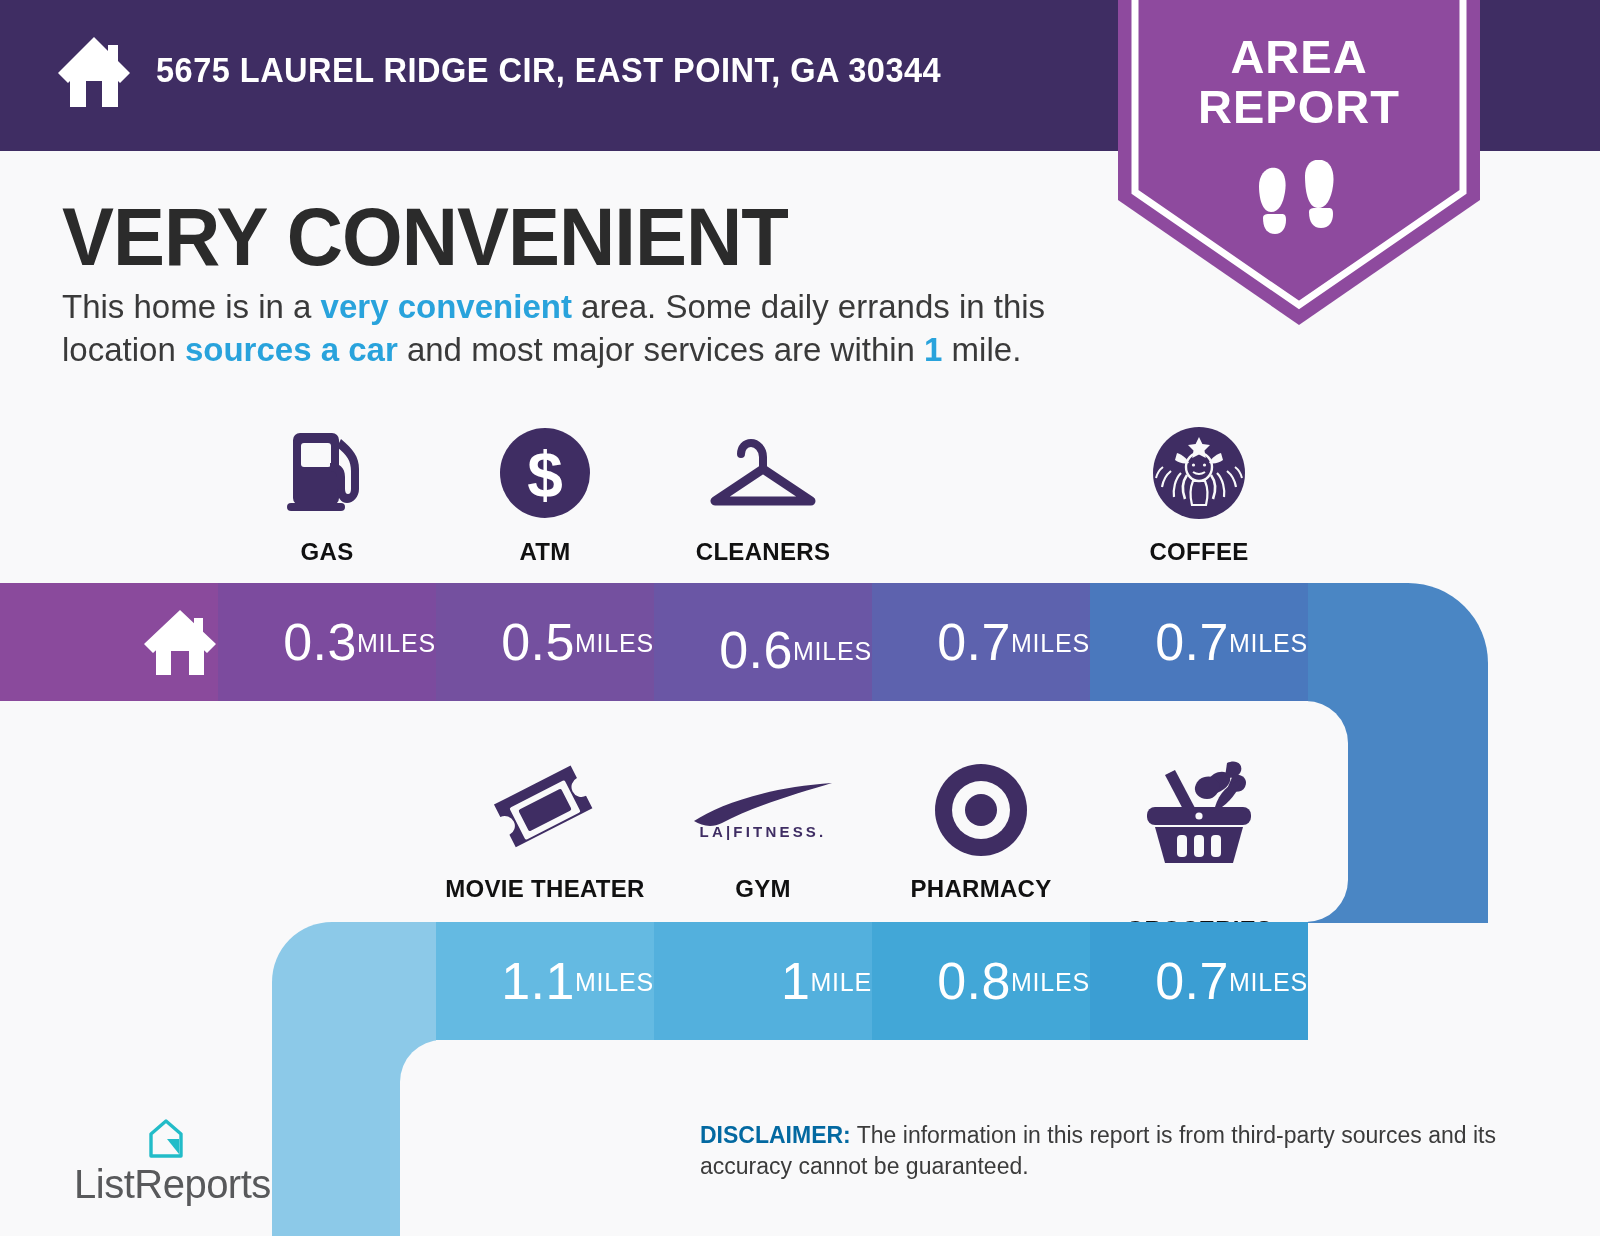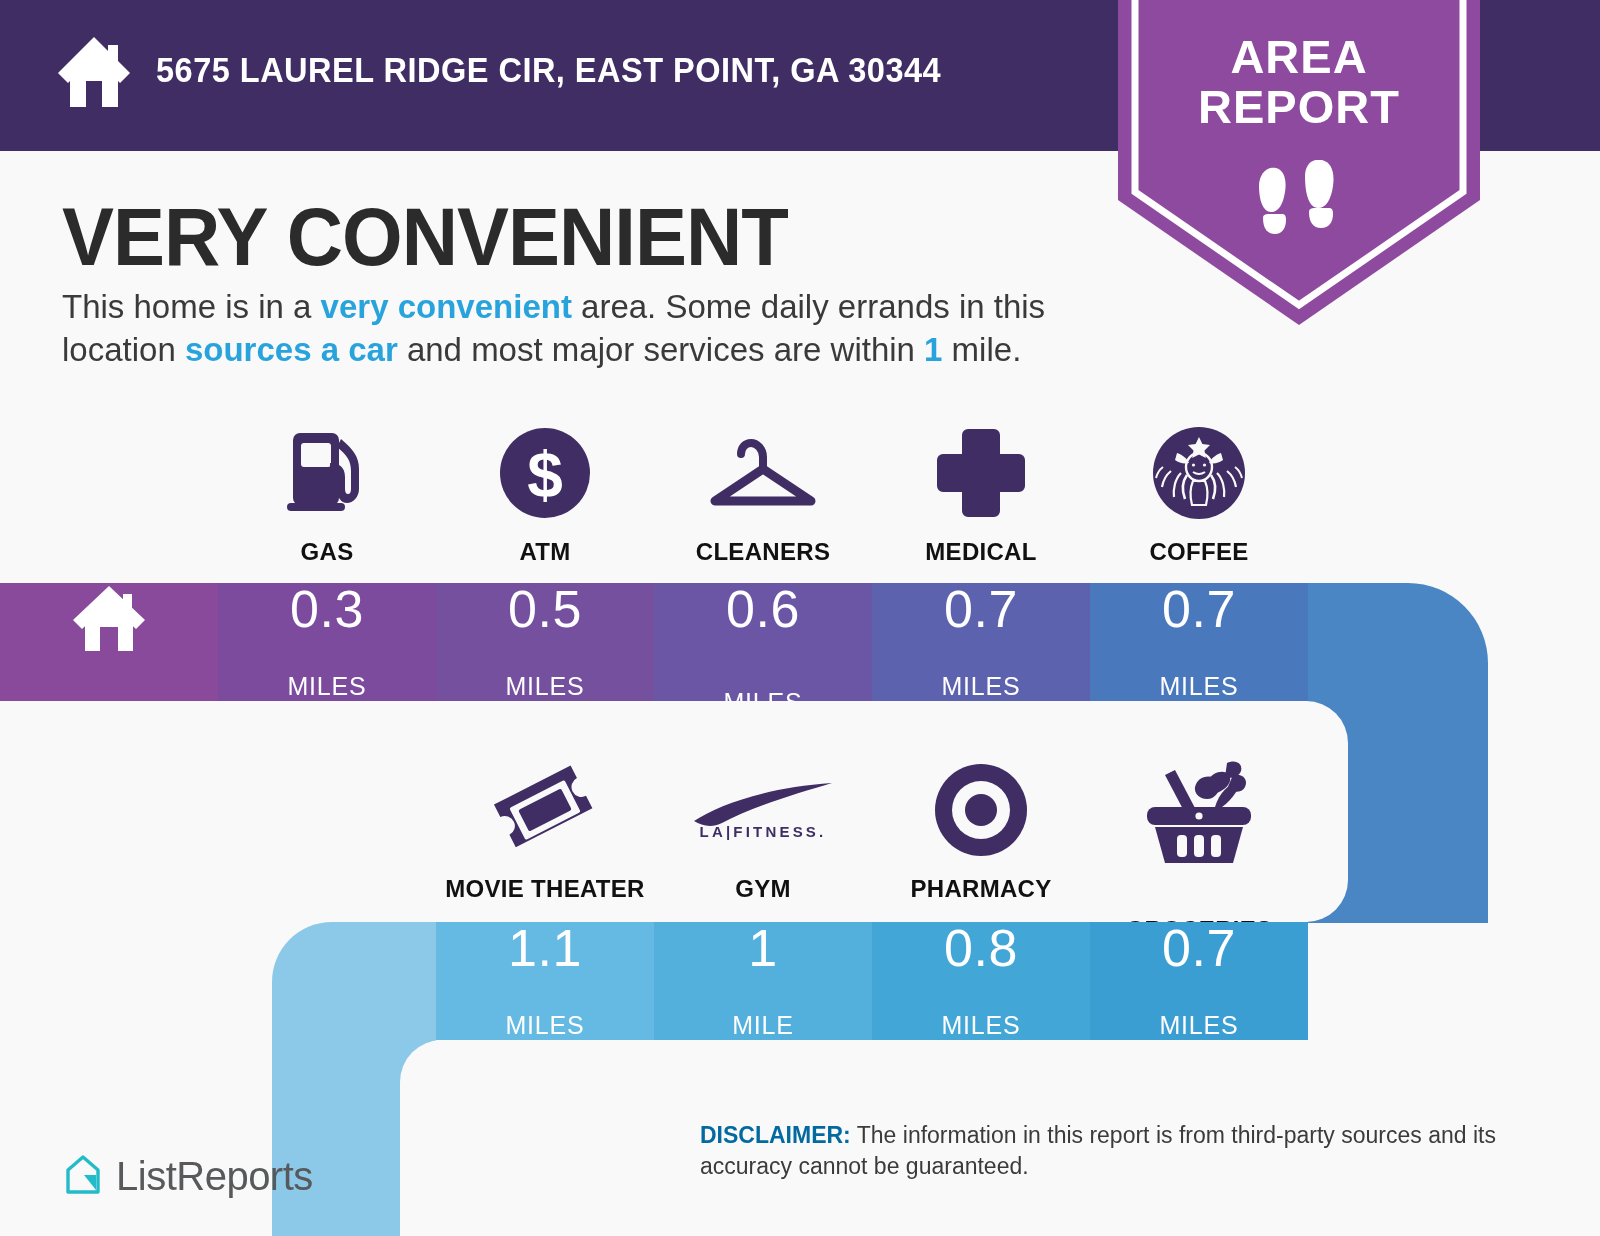--- a/index.html
+++ b/index.html
@@ -80,23 +80,23 @@
   }
   #subhead .hl { color: #29a3dc; font-weight: bold; }
 
   
   .track { position: absolute; }
 
   
   .cell {
     position: absolute;
     display: flex;
-    flex-direction: column;
+    flex-direction: row;
     align-items: center;
-    justify-content: space-between;
+    justify-content: flex-end;
     color: #ffffff;
   }
   .cell .num {
     font-size: 52px;
     line-height: 52px;
     font-weight: 300;
     font-family: "Liberation Sans Narrow", "Liberation Sans", sans-serif;
     letter-spacing: 0.5px;
   }
   .cell .unit {
@@ -127,22 +127,22 @@
     font-size: 24px;
     font-weight: bold;
     color: #111111;
     letter-spacing: 0.3px;
     white-space: nowrap;
     font-family: "Liberation Sans", sans-serif;
   }
 
   
   #logo {
-    position: absolute; left: 62px; top: 1154px;
-    display: flex; align-items: flex-start;
+    position: absolute; left: 62px; top: 1118px;
+    display: flex; align-items: center; flex-direction: column;
   }
   #logo-mark { width: 42px; height: 44px; }
   #logo-text {
     margin-left: 12px;
     font-size: 40px;
     color: #58595b;
     letter-spacing: -0.5px;
     font-family: "Liberation Sans", sans-serif;
   }
   #disclaimer {
@@ -222,28 +222,20 @@
       <svg width="116" height="96" viewBox="0 0 116 96">
         <g fill="none" stroke="#3f2d63" stroke-width="8" stroke-linecap="round" stroke-linejoin="round">
           <path d="M58 44 L58 32 C58 24 52 18 46 18 C40 18 36 23 36 29"></path>
           <path d="M58 44 L10 76 L106 76 Z" stroke-width="9"></path>
         </g>
       </svg>
     </div>
     <div class="caption">CLEANERS</div>
   </div>
 
-  <div class="iconcol" style="left:872px; top:418px;">
-    <div class="glyph">
-      <svg width="96" height="96" viewBox="0 0 96 96">
-        <path fill="#3f2d63" d="M35 4 h26 a6 6 0 0 1 6 6 v19 h19 a6 6 0 0 1 6 6 v26 a6 6 0 0 1 -6 6 h-19 v19 a6 6 0 0 1 -6 6 h-26 a6 6 0 0 1 -6 -6 v-19 h-19 a6 6 0 0 1 -6 -6 v-26 a6 6 0 0 1 6 -6 h19 v-19 a6 6 0 0 1 6 -6 z"></path>
-      </svg>
-    </div>
-    <div class="caption">MEDICAL</div>
-  </div>
 
   <div class="iconcol" style="left:1090px; top:418px;">
     <div class="glyph">
       <svg width="100" height="100" viewBox="0 0 100 100">
         <circle cx="50" cy="50" r="46" fill="#3f2d63"></circle>
         <g fill="#f9f9fa">
           <path d="M50 14 l3.4 6.9 7.6 1.1 -5.5 5.4 1.3 7.6 -6.8 -3.6 -6.8 3.6 1.3 -7.6 -5.5 -5.4 7.6 -1.1 z"></path>
           <path d="M28 30 c6 2 10 6 12 10 -5 1 -10 0 -14 -3 z"></path>
           <path d="M72 30 c-6 2 -10 6 -12 10 5 1 10 0 14 -3 z"></path>
           <ellipse cx="50" cy="44" rx="13" ry="14" fill="none" stroke="#f9f9fa" stroke-width="2.4"></ellipse>

